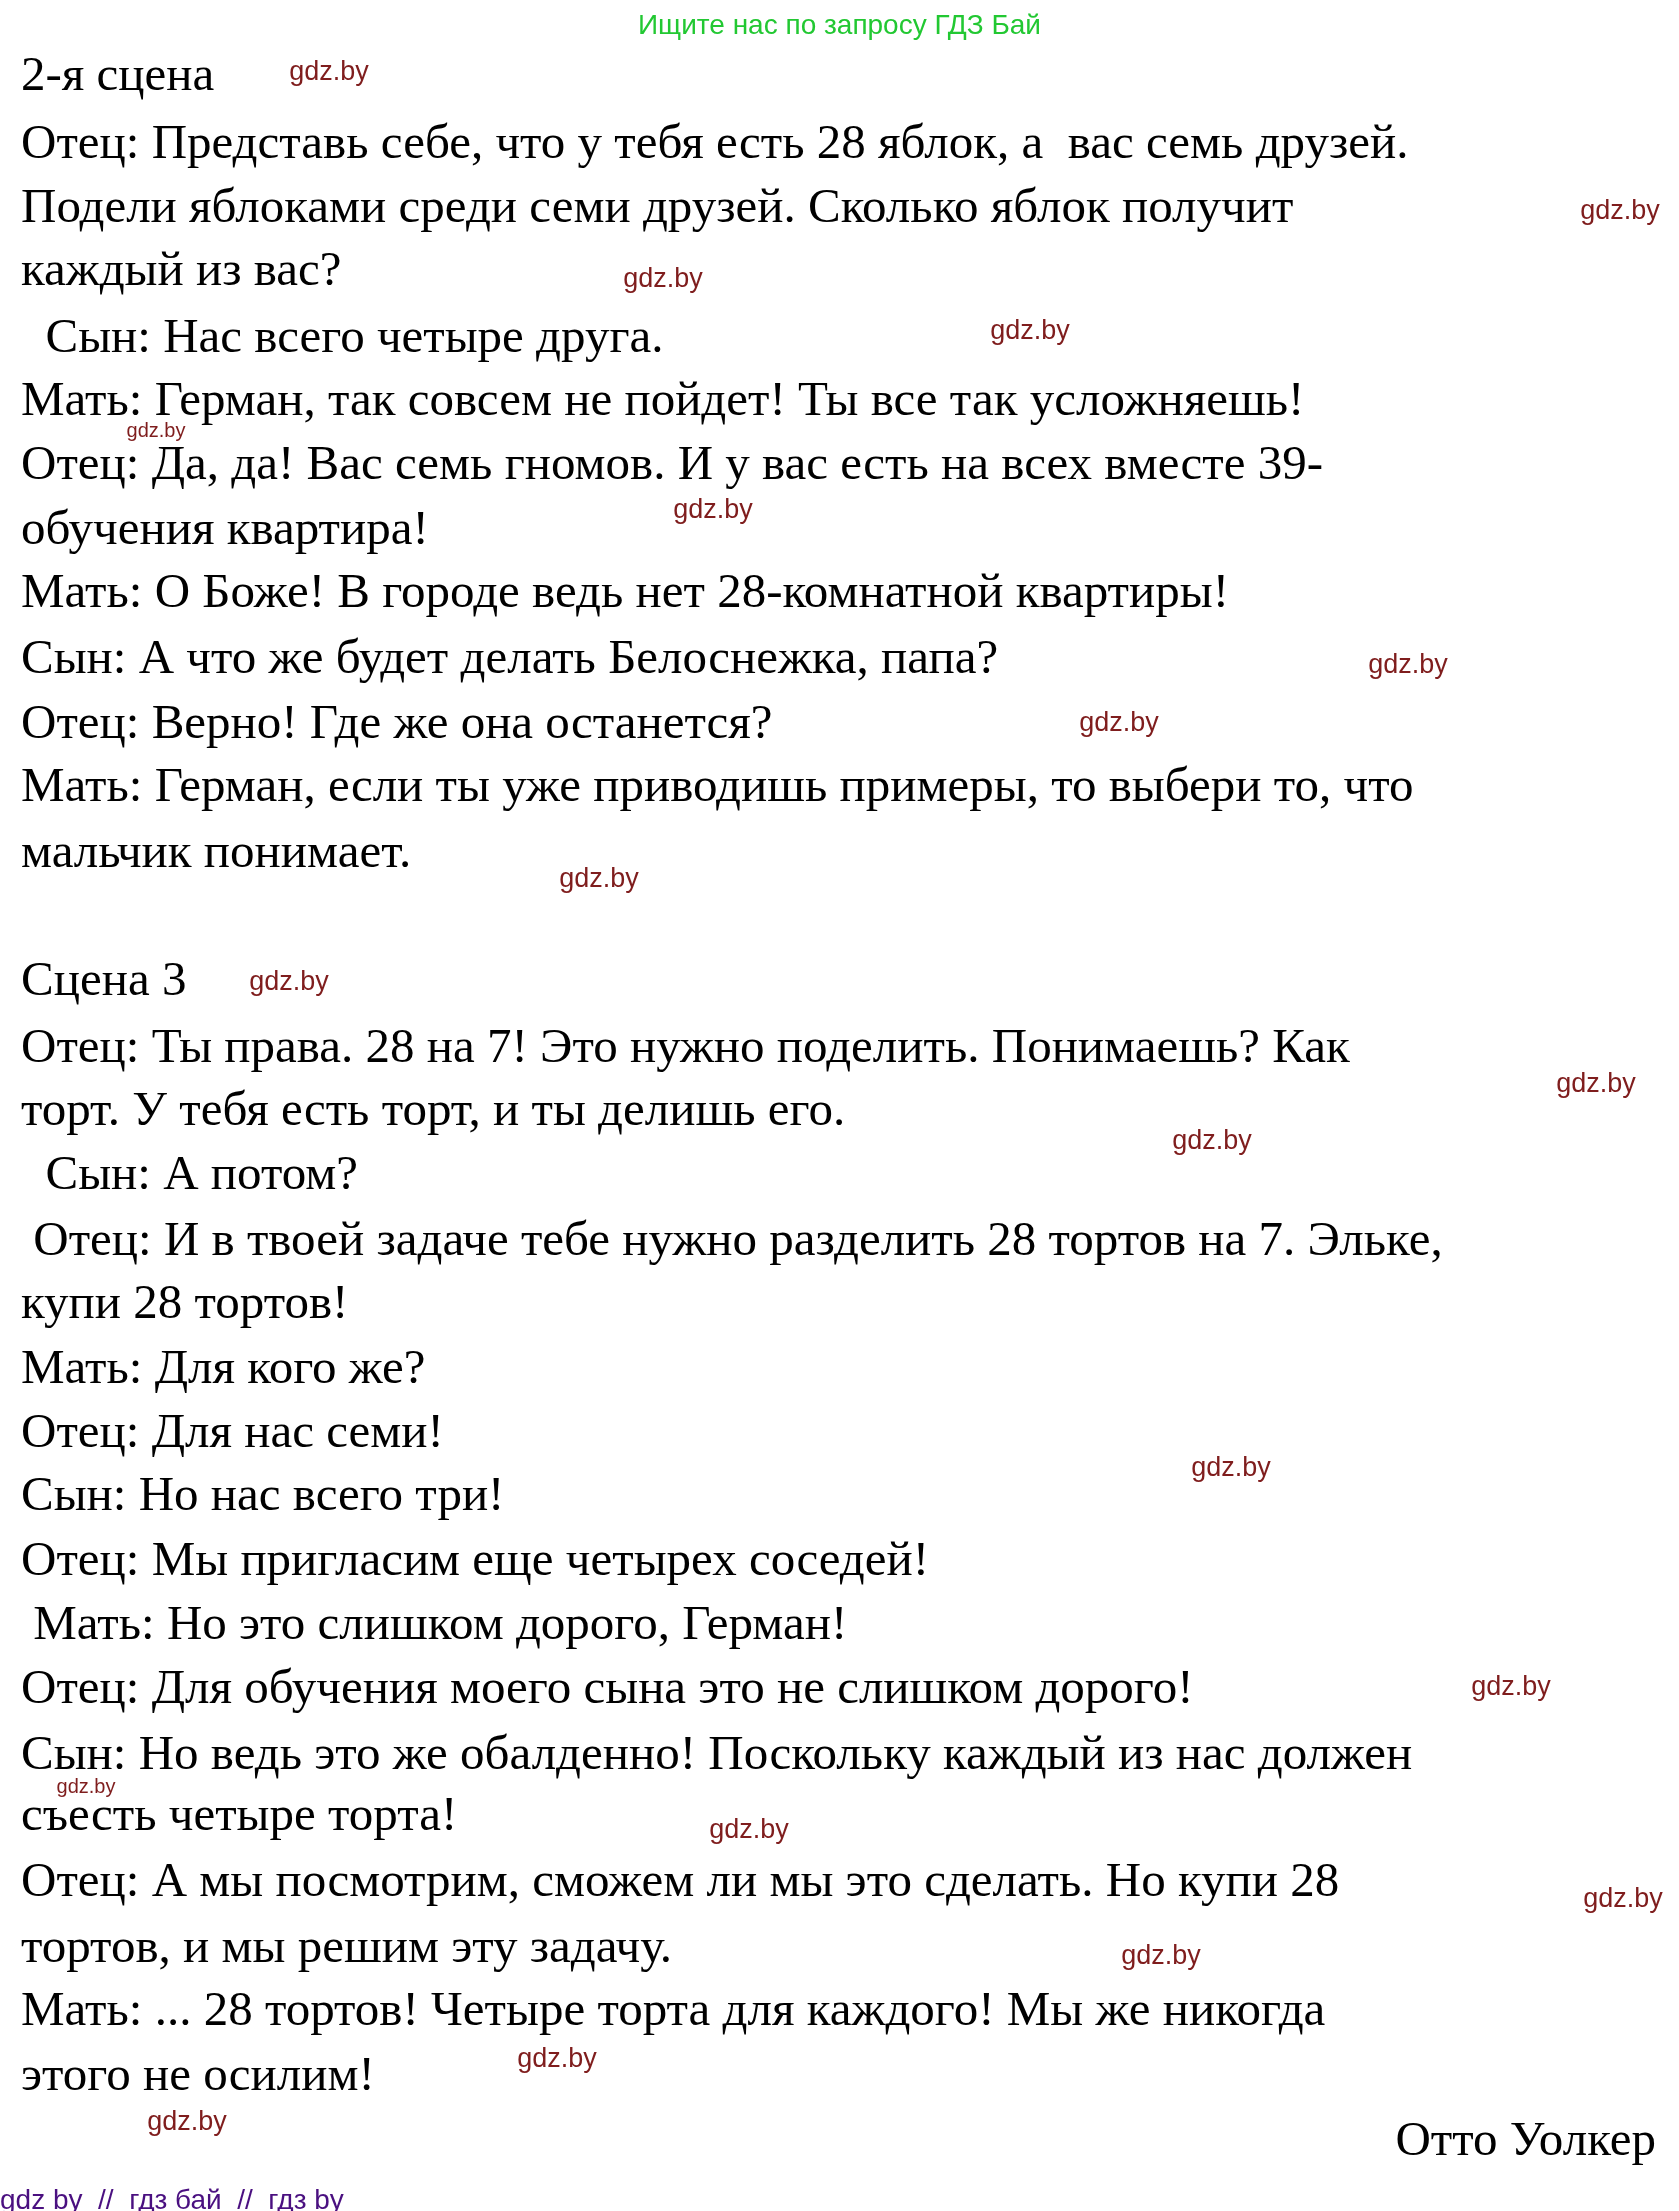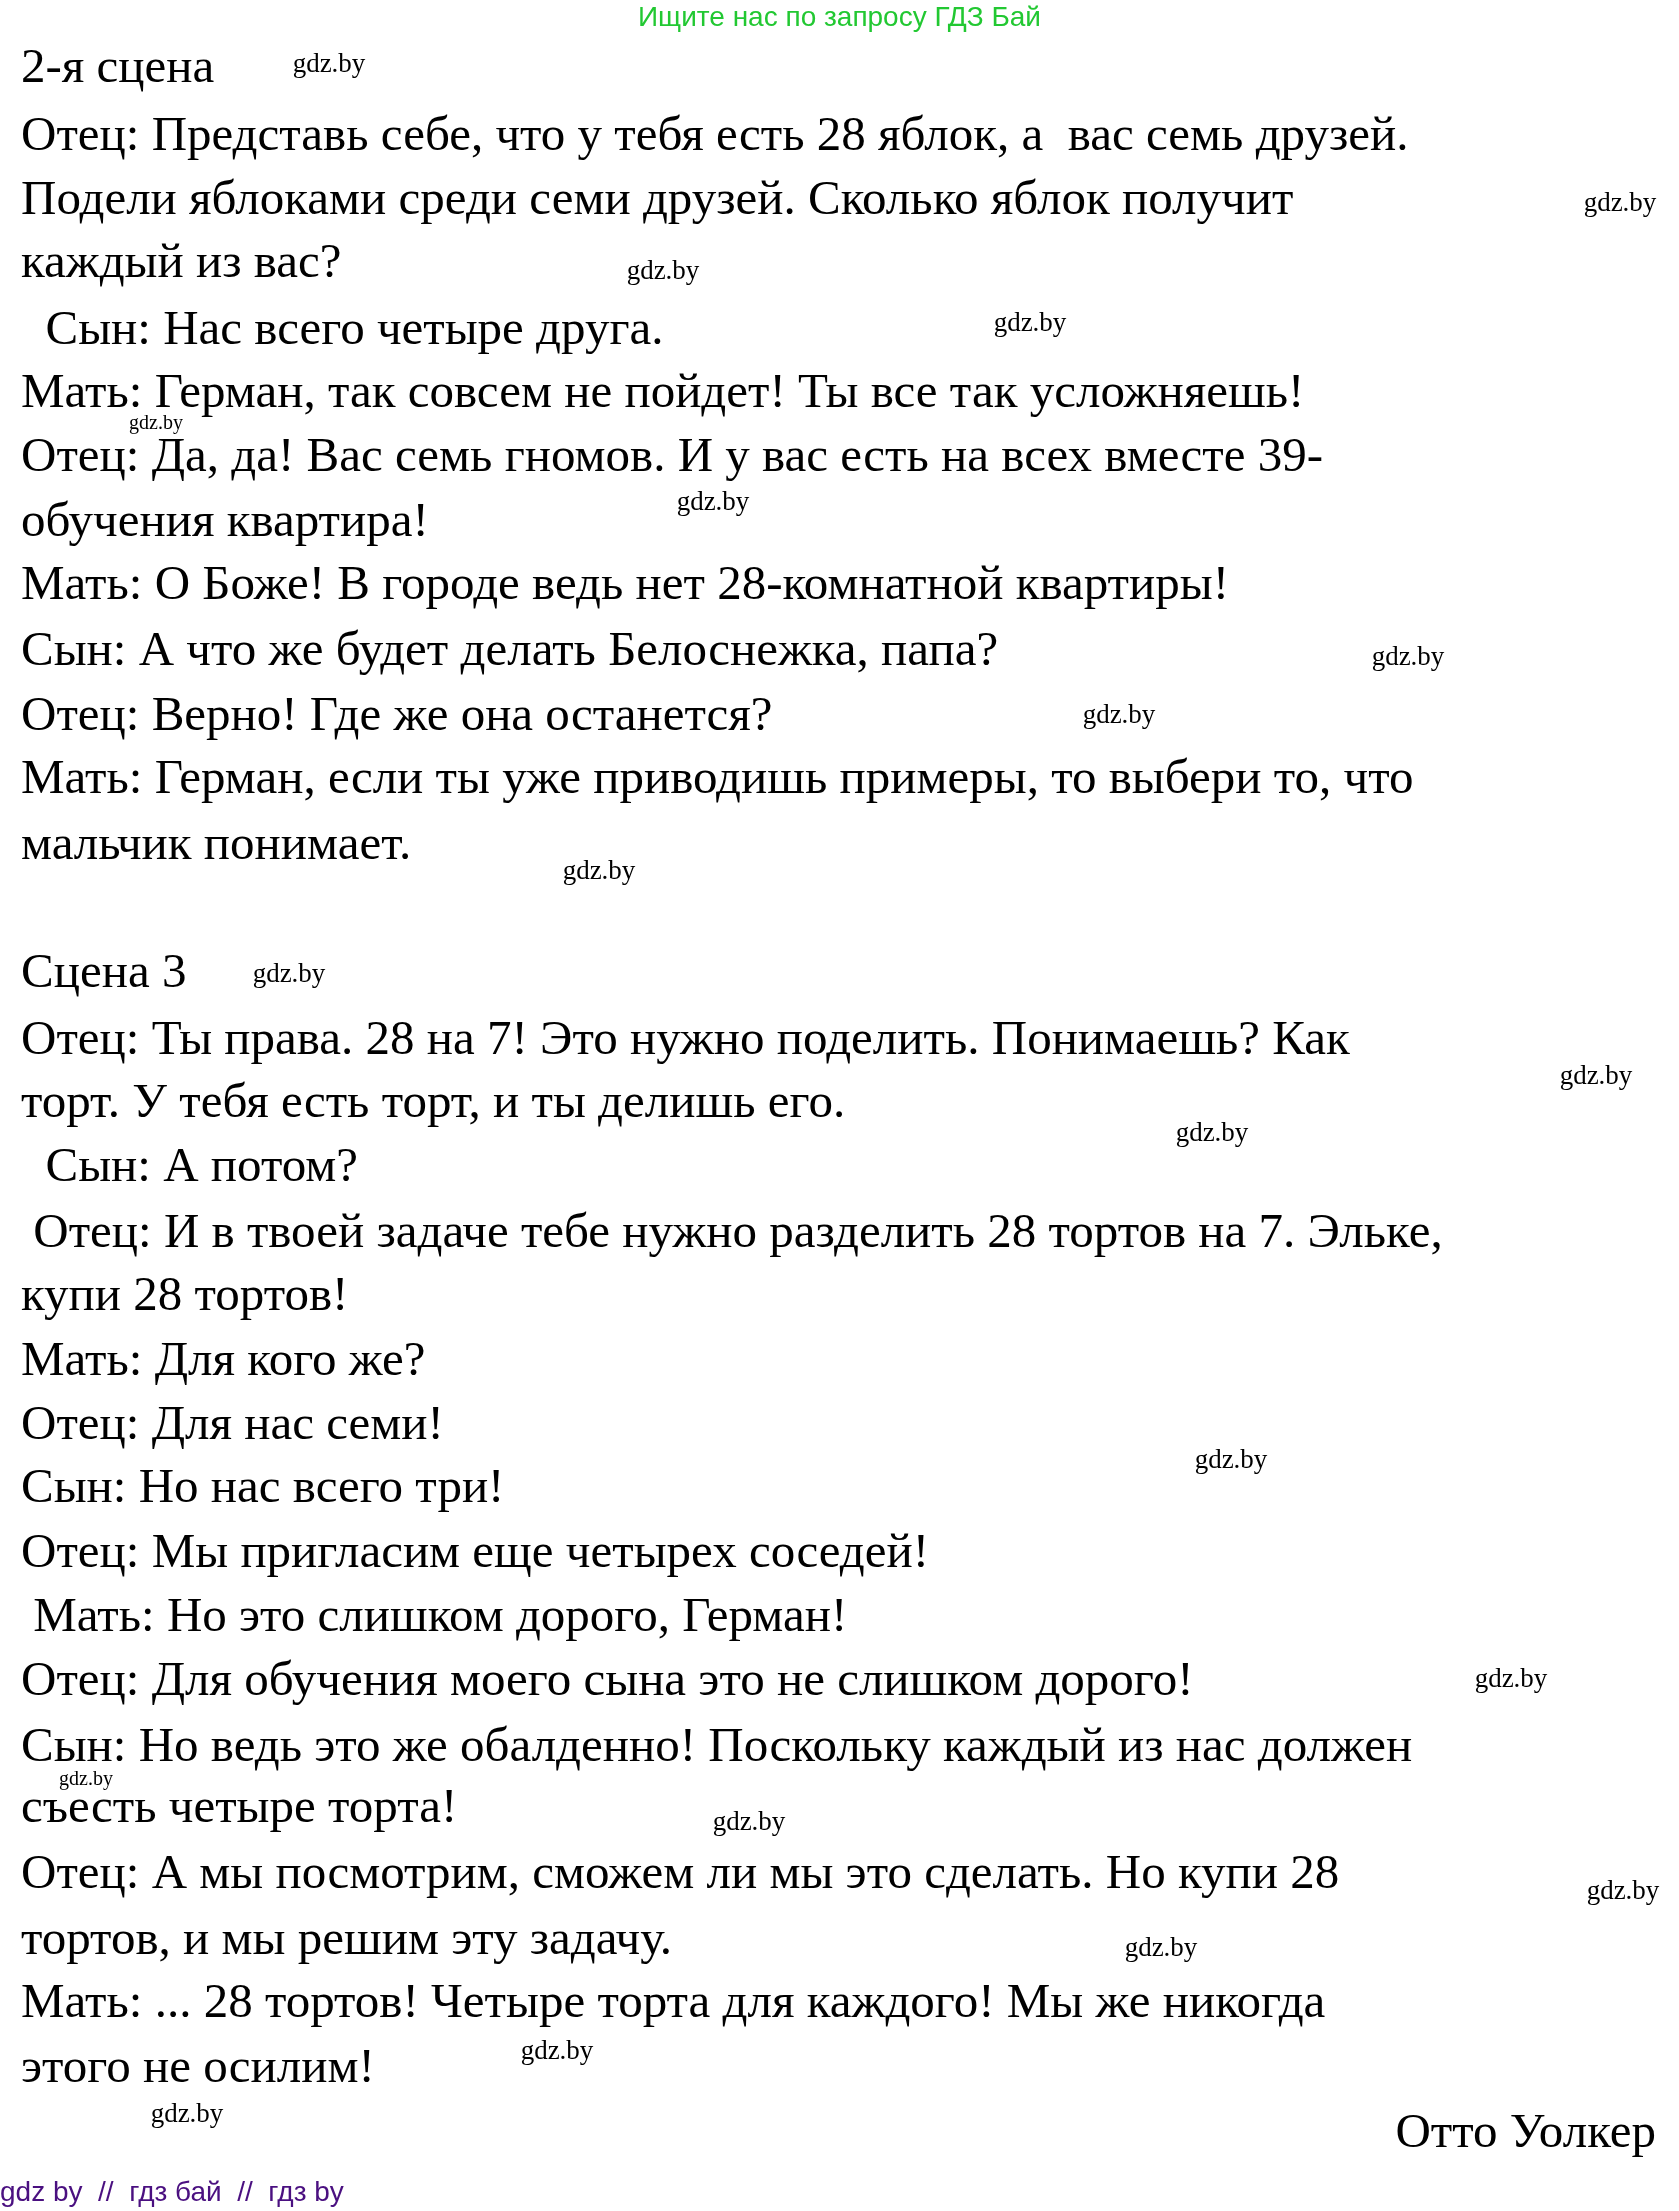--- a/index.html
+++ b/index.html
@@ -1,38 +1,38 @@
 <!DOCTYPE html>
 <html><head>
 <meta charset="utf-8">
 <style>
   html, body { margin: 0; padding: 0; background: #ffffff; }
   body { width: 1679px; height: 2212px; position: relative; overflow: hidden; }
-  .page { position: absolute; left: 0; top: 0; width: 1679px; height: 1976px; }
+  .page { position: absolute; left: 0; top: 8px; width: 1679px; height: 1976px; }
   .banner-top {
     position: absolute; left: 0; width: 1679px; top: 0; height: 35px;
     text-align: center; font-family: "Liberation Sans", sans-serif;
     font-size: 28px; line-height: 33px; color: #22c832;
   }
   .banner-bottom {
     position: absolute; left: 0; width: 1679px; top: 2175px; height: 35px;
     font-family: "Liberation Sans", sans-serif;
     font-size: 28px; line-height: 33px; color: #4a1080; white-space: pre;
   }
   .line {
     position: absolute; left: 21px; white-space: pre;
     font-family: "Liberation Serif", serif; font-size: 49px; line-height: 58px;
     color: #000000; transform: translateY(-50%);
   }
   .heading { font-size: 49px; }
   .signature { left: auto; right: 23px; }
   .wm {
     position: absolute; white-space: nowrap;
-    font-family: Liberation Serif, serif; font-size: 27px; line-height: 29px;
-    color: #000000; transform: translate(-50%, -50%);
+    font-family: Liberation Sans, sans-serif; font-size: 27px; line-height: 29px;
+    color: #7f1d1d; transform: translate(-50%, -50%);
   }
   .wm.small { font-size: 20px; }
 </style>
 </head>
 <body>
 
 <div class="page">
 
   <div class="banner-top">Ищите нас по запросу ГДЗ Бай</div>
 

